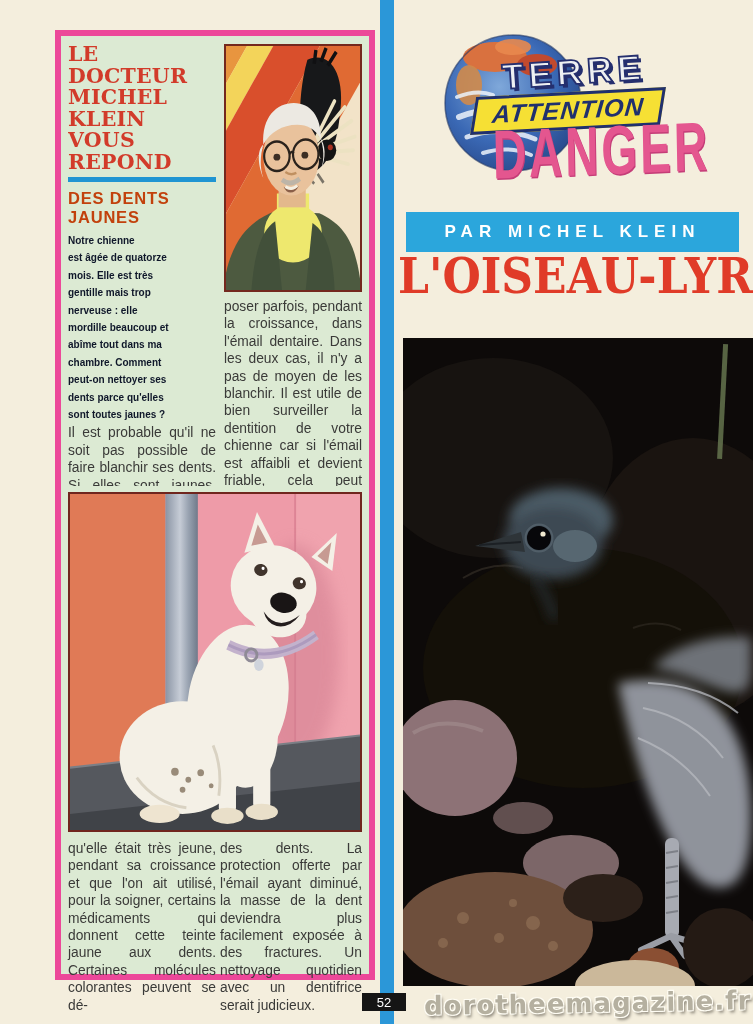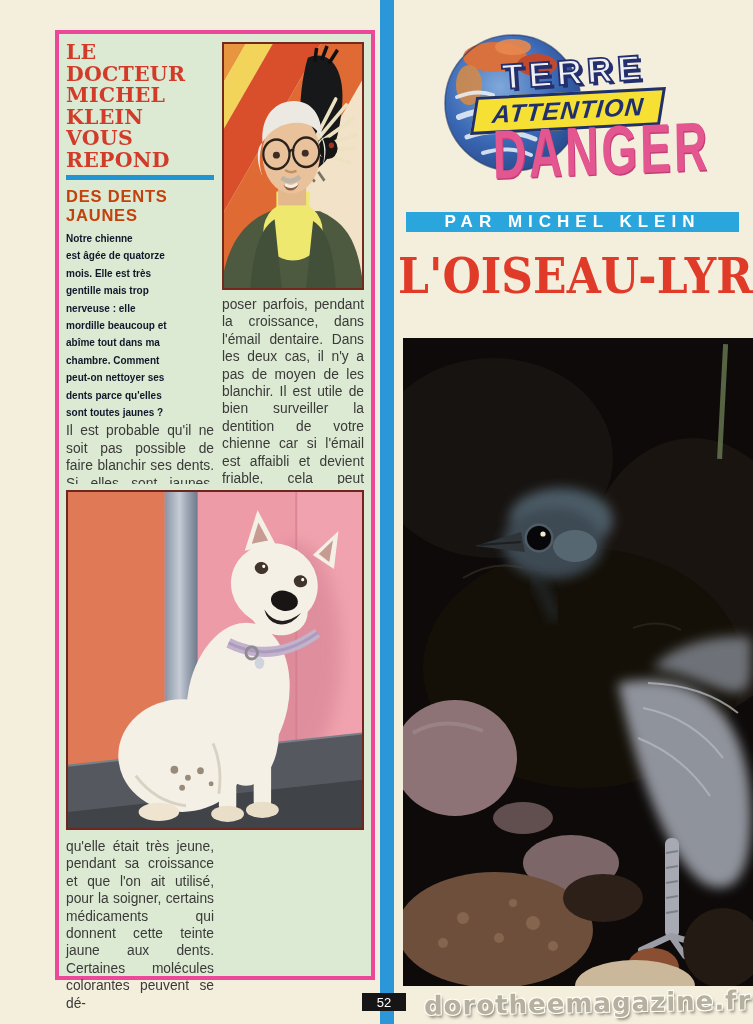--- a/index.html
+++ b/index.html
@@ -4,21 +4,21 @@
 <style>
   html,body{margin:0;padding:0;background:#e8e2d2;}
   .page{
     position:relative;width:753px;height:1024px;margin:0 auto;
     background:#f4eedd;overflow:hidden;
     font-family:"Liberation Sans",sans-serif;
   }
   
   .green-box{
     position:absolute;left:55px;top:30px;width:320px;height:950px;
-    background:#dcead3;border:4px solid #ec4899;box-sizing:border-box;
+    background:#dcead3;border:6px solid #ec4899;box-sizing:border-box;
     padding:8px 7px 6px 7px;
   }
   .top-row{display:flex;gap:8px;height:442px;overflow:hidden;}
   .col-a{width:148px;flex:0 0 148px;}
   .col-b{flex:1;min-width:0;}
   .qa-header{
     font-family:"DejaVu Serif","Liberation Serif",serif;
     font-weight:bold;color:#d23b2a;font-size:20.5px;line-height:21.5px;
     letter-spacing:.2px;white-space:pre-line;margin:0 0 4px 0;
   }
@@ -67,21 +67,21 @@
     display:inline-block;font-style:italic;font-weight:bold;
     font-size:25px;color:#20306e;letter-spacing:1px;transform:skewX(4deg);
   }
   .logo-danger{
     position:absolute;left:94px;top:114px;z-index:5;
     font-weight:bold;font-size:46px;letter-spacing:3px;color:#e4568f;
     transform:scaleY(1.5) rotate(-1.5deg);transform-origin:top left;
     text-shadow:1px 1px 0 #c53d78;
   }
   .byline-bar{
-    position:absolute;left:8px;top:212px;width:333px;height:20px;
+    position:absolute;left:8px;top:212px;width:333px;height:40px;
     background:#2ba6dc;display:flex;align-items:center;justify-content:center;
   }
   .byline-bar span{
     color:#ffffff;font-weight:bold;font-size:17px;letter-spacing:6px;
   }
   .article-title{
     position:absolute;left:0;top:247px;width:348px;text-align:center;
     font-family:"DejaVu Serif","Liberation Serif",serif;font-weight:bold;
     font-size:44px;color:#e03b28;letter-spacing:0px;margin:0;
     transform:scaleY(1.12);transform-origin:top center;white-space:nowrap;
@@ -246,20 +246,23 @@
         <path d="M166,150 Q212,172 258,140" stroke="#9f8cb4" stroke-width="3" fill="none" opacity=".6"></path>
         <circle cx="190" cy="160" r="6" fill="none" stroke="#8f8b96" stroke-width="3"></circle>
         <ellipse cx="198" cy="170" rx="5" ry="6" fill="#cfd4dc"></ellipse>
       </svg>
     </figure>
 
     <div class="bottom-row">
       <div class="col-a">
         <p class="a-text">qu'elle était très jeune, pendant sa croissance et que l'on ait utilisé, pour la soigner, certains médicaments qui donnent cette teinte jaune aux dents. Certaines molécules colorantes peuvent se dé-</p>
       </div>
+      <div class="col-b">
+        <p class="a-text">des dents. La protection offerte par l'émail ayant diminué, la masse de la dent deviendra plus facilement exposée à des fractures. Un nettoyage quotidien avec un dentifrice serait judicieux.</p>
+      </div>
     </div>
   </div>
 
   <div class="blue-stripe"></div>
 
   <div class="right-area">
     <div class="earth-globe">
       <svg viewBox="0 0 140 140">
         <defs>
           <radialGradient id="gsea" cx="40%" cy="38%" r="75%">

